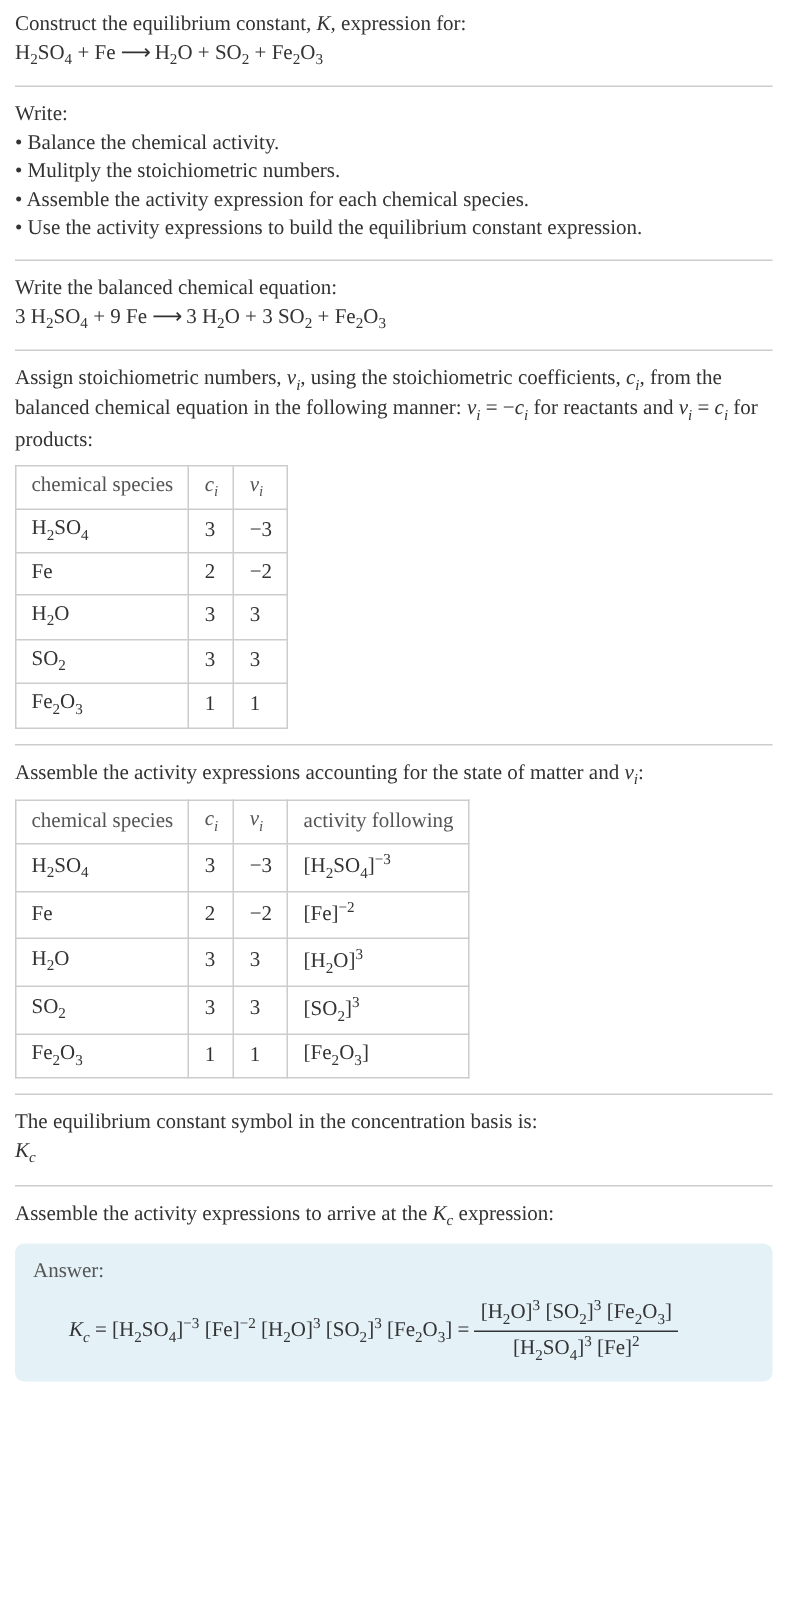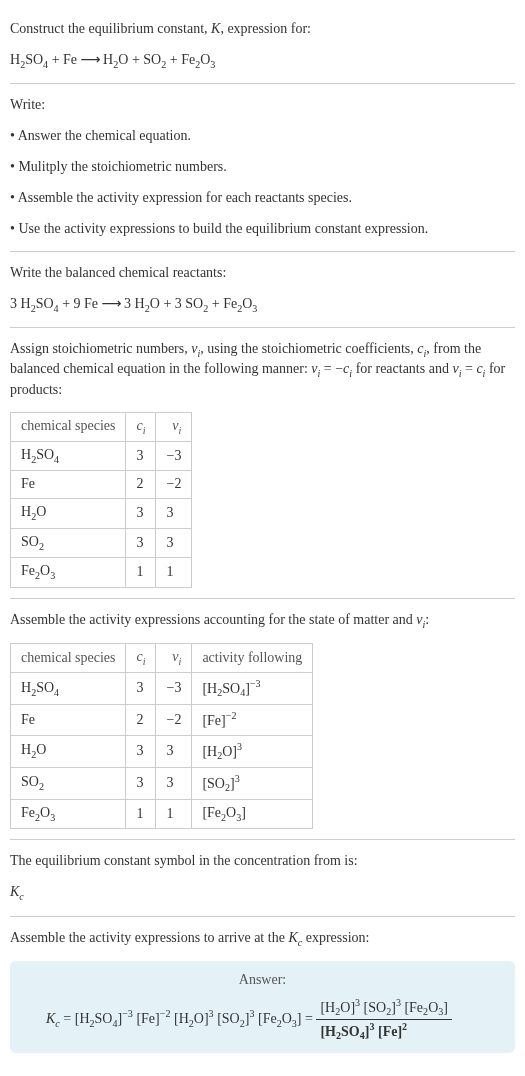--- a/index.html
+++ b/index.html
@@ -10,73 +10,74 @@
     padding: 8px 10px;
     width: 525px;
     box-sizing: border-box;
     line-height: 1.35;
   }
   hr {
     border: none;
     border-top: 1px solid #ccc;
     margin: 10px 0;
   }
-  .para { margin: 12px 0; }
+  .para { margin: 0 0; }
   table {
     border-collapse: collapse;
     margin: 6px 0;
   }
   th, td {
     border: 1px solid #ccc;
     padding: 4px 10px;
     text-align: left;
     font-weight: normal;
     white-space: nowrap;
   }
-  th { color: #555; text-align: right; }
+  th { color: #555; }
   .sub { font-size: 0.72em; vertical-align: sub; }
   .sup { font-size: 0.72em; vertical-align: super; }
   .answer-box {
     background: #e4f1f7;
     border-radius: 6px;
     padding: 10px 12px;
     margin-top: 8px;
   }
-  .answer-title { color: #555; margin-bottom: 6px; text-align: center; }
+  .answer-title { color: #555; margin-bottom: 6px; }
   .eq { text-align:left; padding-left:24px; white-space:nowrap; }
   .frac {
     display: inline-block;
     vertical-align: middle;
+    text-align: center;
   }
   .frac .num { display:block; border-bottom:1px solid #333; padding:0 4px; }
-  .frac .den { display:block; padding:0 4px;font-weight:bold; }
+  .frac .den { display:block; padding:0 4px; }
   .arrow { letter-spacing: -1px; }
   .italic { font-style: italic; }
 </style>
 </head>
 <body>
 
 <div class="para">
   <span>Construct the equilibrium constant, </span><span class="italic">K</span><span>, expression for:</span>
 </div>
 <div class="para">
   <span>H</span><span class="sub">2</span><span>SO</span><span class="sub">4</span><span> + Fe </span><span class="arrow">⟶</span><span> H</span><span class="sub">2</span><span>O + SO</span><span class="sub">2</span><span> + Fe</span><span class="sub">2</span><span>O</span><span class="sub">3</span>
 </div>
 
 <hr>
 
 <div class="para">Write:</div>
-<div class="para">• Answer the chemical equation.</div>
+<div class="para">• Balance the chemical activity.</div>
 <div class="para">• Mulitply the stoichiometric numbers.</div>
-<div class="para">• Assemble the activity expression for each reactants species.</div>
+<div class="para">• Assemble the activity expression for each chemical species.</div>
 <div class="para">• Use the activity expressions to build the equilibrium constant expression.</div>
 
 <hr>
 
-<div class="para">Write the balanced chemical reactants:</div>
+<div class="para">Write the balanced chemical equation:</div>
 <div class="para">
   <span>3 H</span><span class="sub">2</span><span>SO</span><span class="sub">4</span><span> + 9 Fe </span><span class="arrow">⟶</span><span> 3 H</span><span class="sub">2</span><span>O + 3 SO</span><span class="sub">2</span><span> + Fe</span><span class="sub">2</span><span>O</span><span class="sub">3</span>
 </div>
 
 <hr>
 
 <div class="para">
   <span>Assign stoichiometric numbers, </span><span class="italic">ν</span><span class="sub italic">i</span><span>, using the stoichiometric coefficients, </span><span class="italic">c</span><span class="sub italic">i</span><span>, from the balanced chemical equation in the following manner: </span><span class="italic">ν</span><span class="sub italic">i</span><span> = −</span><span class="italic">c</span><span class="sub italic">i</span><span> for reactants and </span><span class="italic">ν</span><span class="sub italic">i</span><span> = </span><span class="italic">c</span><span class="sub italic">i</span><span> for products:</span>
 </div>
 
@@ -157,21 +158,21 @@
     <td><span>Fe</span><span class="sub">2</span><span>O</span><span class="sub">3</span></td>
     <td>1</td>
     <td>1</td>
     <td><span>[Fe</span><span class="sub">2</span><span>O</span><span class="sub">3</span><span>]</span></td>
   </tr>
 </tbody>
   </table>
 
 <hr>
 
-<div class="para">The equilibrium constant symbol in the concentration from is:</div>
+<div class="para">The equilibrium constant symbol in the concentration basis is:</div>
 <div class="para"><span class="italic">K</span><span class="sub italic">c</span></div>
 
 <hr>
 
 <div class="para">
   <span>Assemble the activity expressions to arrive at the </span><span class="italic">K</span><span class="sub italic">c</span><span> expression:</span>
 </div>
 
 <div class="answer-box">
   <div class="answer-title">Answer:</div>

